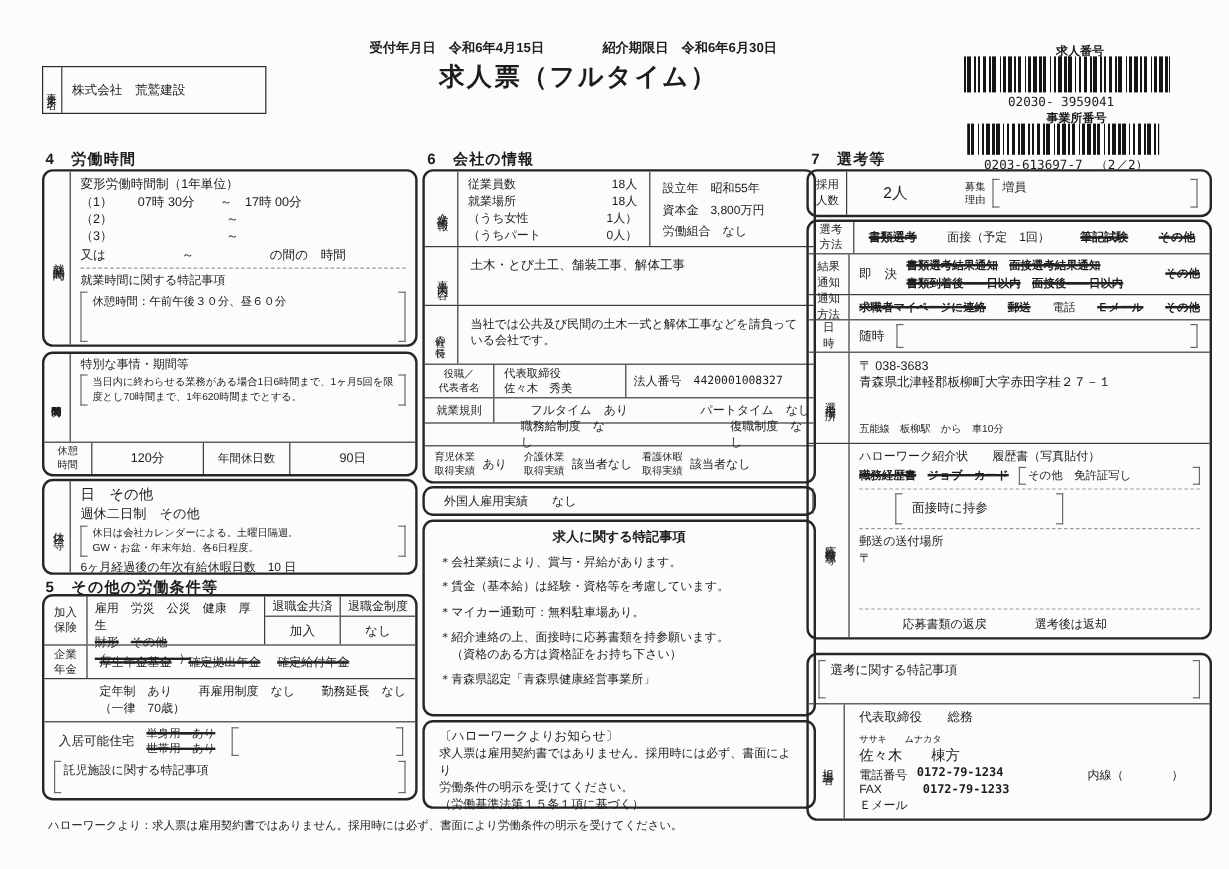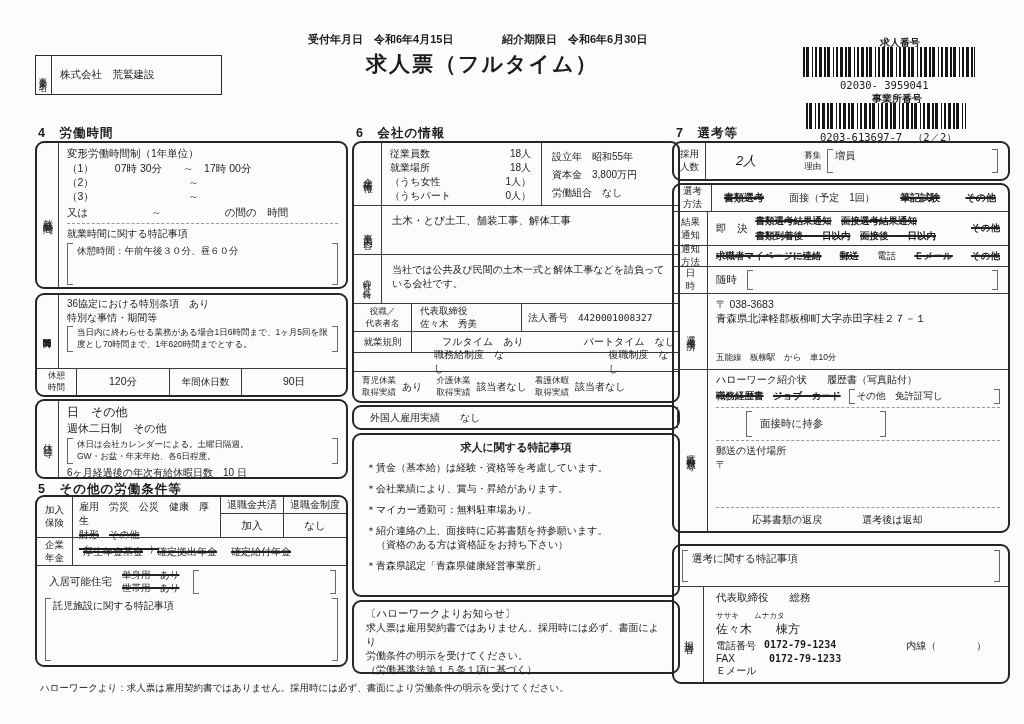--- a/index.html
+++ b/index.html
@@ -21,21 +21,21 @@
   .bk{position:relative;box-sizing:border-box;}
   .bk::before,.bk::after{content:"";position:absolute;top:0;bottom:0;width:5px;
        border-top:1px solid #6a6a6a;border-bottom:1px solid #6a6a6a;}
   .bk::before{left:0;border-left:1px solid #6a6a6a;}
   .bk::after{right:0;border-right:1px solid #6a6a6a;}
   .num{font-family:"DejaVu Sans Mono","Liberation Mono",monospace;}
   .barcode{background:repeating-linear-gradient(90deg,#151515 0 2px,#fff 2px 3px,#151515 3px 6px,
        #fff 6px 9px,#151515 9px 10px,#fff 10px 12px,#151515 12px 14px,#fff 14px 16px,
        #151515 16px 19px,#fff 19px 21px);}
   .f8{font-size:8.5px;}.f9{font-size:9.5px;}.f10{font-size:10px;}.f105{font-size:10.5px;}
-  .f11{font-size:11px;}.f12{font-size:12px;}.f13{font-size:13px;font-style:italic;}
+  .f11{font-size:11px;}.f12{font-size:12px;}.f13{font-size:13px;}
   .shead{font-size:12.5px;font-weight:bold;letter-spacing:1px;}
 </style>
 </head>
 <body>
 
 <div class="page">
 
   <div class="abs f11 b" style="left:308px;top:32px;">
     <span>受付年月日</span>　<span>令和6年4月15日</span>
   </div>
@@ -72,21 +72,20 @@
       <div class="dash"></div>
       <div class="f10">就業時間に関する特記事項</div>
       <div class="bk f9" style="flex:1;margin-top:2px;padding:2px 10px;">休憩時間：午前午後３０分、昼６０分</div>
     </div>
   </div>
 
   <div class="box thk col" style="left:35px;top:293px;width:313px;height:104px;">
     <div class="row" style="flex:1;">
       <div class="lab vl f8" style="width:22px;letter-spacing:0;">時間外労働時間</div>
       <div class="col" style="flex:1;padding:2px 8px;">
-        <div class="f10">36協定における特別条項　あり</div>
         <div class="f10">特別な事情・期間等</div>
         <div class="bk f8" style="margin-top:1px;padding:1px 10px;">当日内に終わらせる業務がある場合1日6時間まで、1ヶ月5回を限度とし70時間まで、1年620時間までとする。</div>
       </div>
     </div>
     <div class="row hr" style="height:27px;flex:none;">
       <div class="lab f8 pl" style="width:40px;">休憩
 時間</div>
       <div class="f105" style="width:92px;display:flex;align-items:center;justify-content:center;border-right:1px solid #3a3a3a;">120分</div>
       <div class="lab f9" style="width:72px;">年間休日数</div>
       <div class="f105" style="flex:1;display:flex;align-items:center;justify-content:center;">90日</div>
@@ -122,20 +121,28 @@
       </div>
     </div>
     <div class="row hr" style="height:28px;flex:none;">
       <div class="lab f9 pl" style="width:36px;">企業
 年金</div>
       <div class="row f10" style="flex:1;align-items:center;gap:14px;padding-left:10px;">
         <span class="st">厚生年金基金</span>
         <span class="st">確定拠出年金</span>
         <span class="st">確定給付年金</span>
       </div>
+    </div>
+    <div class="col hr" style="height:36px;flex:none;padding:3px 0 0 46px;">
+      <div class="row f10" style="gap:22px;">
+        <span>定年制　あり</span>
+        <span>再雇用制度　なし</span>
+        <span>勤務延長　なし</span>
+      </div>
+      <div class="f10">（一律　70歳）</div>
     </div>
     <div class="row hr" style="height:32px;flex:none;align-items:center;padding:0 10px 0 12px;">
       <span class="f105">入居可能住宅</span>
       <div class="col f9" style="margin-left:10px;">
         <span class="st">単身用―あり</span>
         <span class="st">世帯用―あり</span>
       </div>
       <div class="bk" style="flex:1;height:24px;margin-left:14px;"></div>
     </div>
     <div class="bk f10" style="flex:1;margin:1px 8px 4px 8px;padding:1px 8px;">託児施設に関する特記事項</div>
@@ -208,22 +215,22 @@
       <span class="f10" style="margin-left:6px;">該当者なし</span>
     </div>
   </div>
 
   <div class="box row" style="left:352px;top:405px;width:328px;height:25px;">
     <div class="f10" style="flex:1;border-right:1px solid #3a3a3a;display:flex;align-items:center;padding-left:16px;">外国人雇用実績　　なし</div>
   </div>
 
   <div class="box col" style="left:352px;top:433px;width:328px;height:164px;">
     <div class="f11 b" style="text-align:center;margin-top:5px;">求人に関する特記事項</div>
+    <div class="f10 pl" style="margin:7px 12px 0 12px;">＊会社業績により、賞与・昇給があります。</div>
     <div class="f10 pl" style="margin:6px 12px 0 12px;">＊賃金（基本給）は経験・資格等を考慮しています。</div>
-    <div class="f10 pl" style="margin:7px 12px 0 12px;">＊会社業績により、賞与・昇給があります。</div>
     <div class="f10 pl" style="margin:7px 12px 0 12px;">＊マイカー通勤可：無料駐車場あり。</div>
     <div class="f10 pl" style="margin:7px 12px 0 12px;">＊紹介連絡の上、面接時に応募書類を持参願います。
 　（資格のある方は資格証をお持ち下さい）</div>
     <div class="f10 pl" style="margin:7px 12px 0 12px;">＊青森県認定「青森県健康経営事業所」</div>
   </div>
 
   <div class="box col" style="left:352px;top:600px;width:328px;height:74px;padding:5px 12px;">
     <div class="f105">〔ハローワークよりお知らせ〕</div>
     <div class="f10 pl">求人票は雇用契約書ではありません。採用時には必ず、書面により
 労働条件の明示を受けてください。

